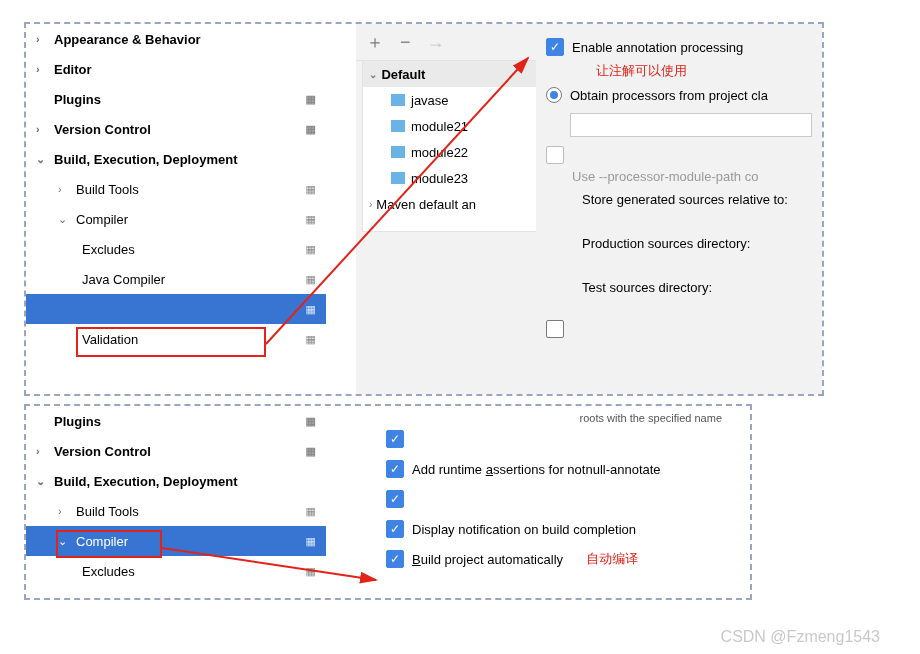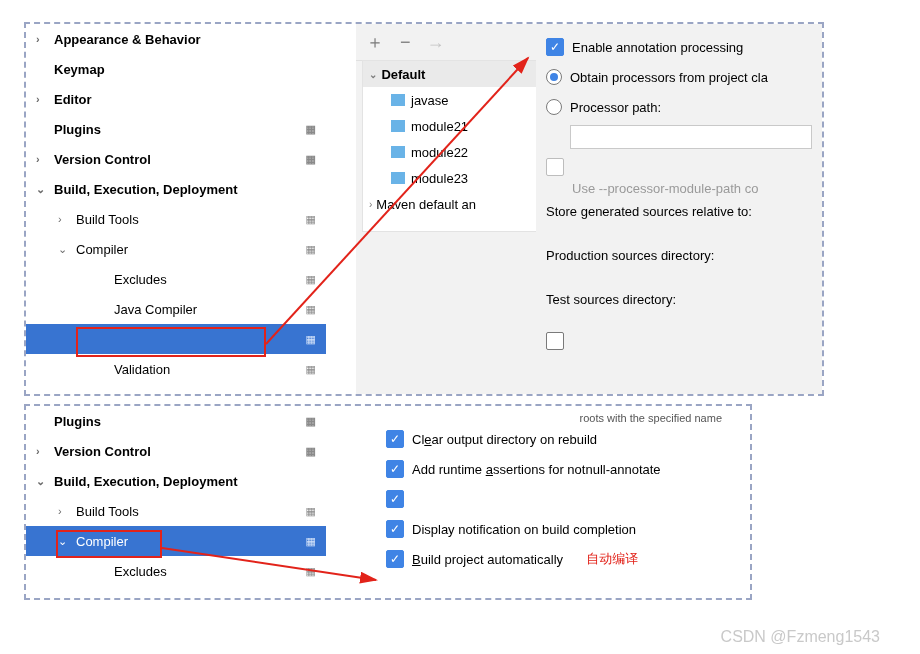--- a/index.html
+++ b/index.html
@@ -28,21 +28,21 @@
 .row {
   display: flex;
   align-items: center;
   height: 30px;
   padding-left: 10px;
   position: relative;
 }
 .row.bold { font-weight: 700; }
 .chevron { width: 12px; display: inline-block; color: #6b6b6b; font-size: 11px; margin-right: 6px; }
 .indent1 { padding-left: 32px; }
-.indent2 { padding-left: 88px; }
+.indent2 { padding-left: 56px; }
 .label { flex: 1; }
 .gear {
   position: absolute; right: 10px; top: 50%; transform: translateY(-50%);
   font-size: 11px; color: #8a8a8a;
 }
 .row.selected {
   background: #3874d1;
   color: #fff;
 }
 .row.selected .gear { color: #d6e4fa; }
@@ -94,21 +94,21 @@
   width: 14px; height: 14px; border: 1px solid #7a7a7a; border-radius: 50%;
   display: inline-flex; align-items: center; justify-content: center; background: #fff;
 }
 .radio.on::after { content: ""; width: 8px; height: 8px; background: #3f84e5; border-radius: 50%; }
 .txtin {
   height: 22px; border: 1px solid #c9c9c9; background: #fff; flex: 1; margin-left: 24px;
 }
 .red-note { color: #e2231a; }
 .lbl { color: #000; }
 .disabled-text { color: #9a9a9a; margin-top: 43px; }
-.section-label { margin-top: 14px; }
+.section-label { margin-top: 14px; margin-left: 36px; }
 
 .right-bottom {
   position: absolute;
   left: 330px; top: 0; right: 0; bottom: 0;
   padding: 6px 16px 6px 30px;
 }
 .right-bottom .optrow { height: 30px; }
 .subtle { font-size: 11px; color: #555; text-align: right; padding-right: 12px; }
 
 svg.arrow { position: absolute; pointer-events: none; }
@@ -119,24 +119,20 @@
 .und { text-decoration: underline; text-decoration-thickness: 1px; }
 </style>
 </head>
 <body>
 
 <div class="panel panel-top">
   <div class="tree">
     <div class="row bold">
         <span class="chevron">›</span>
         <span class="label">Appearance &amp; Behavior</span>
-      </div>
-    <div class="row bold">
-        <span class="chevron"></span>
-        <span class="label">Keymap</span>
       </div>
     <div class="row bold">
         <span class="chevron">›</span>
         <span class="label">Editor</span>
       </div>
     <div class="row bold">
         <span class="chevron"></span>
         <span class="label">Plugins</span>
         <span class="gear">▦</span>
       </div>
@@ -208,27 +204,24 @@
           <span class="sm-chevron">›</span>
           <span>Maven default an</span>
         </div>
     </div>
 
     <div class="opts">
       <div class="optrow">
         <span class="cb checked">✓</span>
         <span class="lbl">Enable annotation processing</span>
       </div>
+      <div style="padding-left:50px" class="red-note">让注解可以使用</div>
       <div class="optrow">
         <span class="radio on"></span>
         <span class="lbl">Obtain processors from project cla</span>
-      </div>
-      <div class="optrow">
-        <span class="radio"></span>
-        <span class="lbl">Processor path:</span>
       </div>
       <div class="optrow">
           <span class="txtin"></span>
         </div>
       <div class="optrow">
         <span class="cb disabled"></span>
         <span class="disabled-text">Use --processor-module-path co</span>
       </div>
       <div class="optrow section-label">
           <span class="lbl">Store generated sources relative to:</span>
@@ -285,21 +278,20 @@
         <span class="label">Excludes</span>
         <span class="gear">▦</span>
       </div>
     <div class="redbox" style="left:30px; top:124px; width:102px; height:24px;"></div>
   </div>
 
   <div class="right-bottom">
     <div class="subtle">roots with the specified name</div>
     <div class="optrow">
       <span class="cb checked">✓</span>
-      <span class="lbl">Cl<span class="und">e</span>ar output directory on rebuild</span>
     </div>
     <div class="optrow">
       <span class="cb checked">✓</span>
       <span class="lbl">Add runtime <span class="und">a</span>ssertions for notnull-annotate</span>
     </div>
     <div class="optrow">
       <span class="cb checked">✓</span>
     </div>
     <div class="optrow">
       <span class="cb checked">✓</span>

